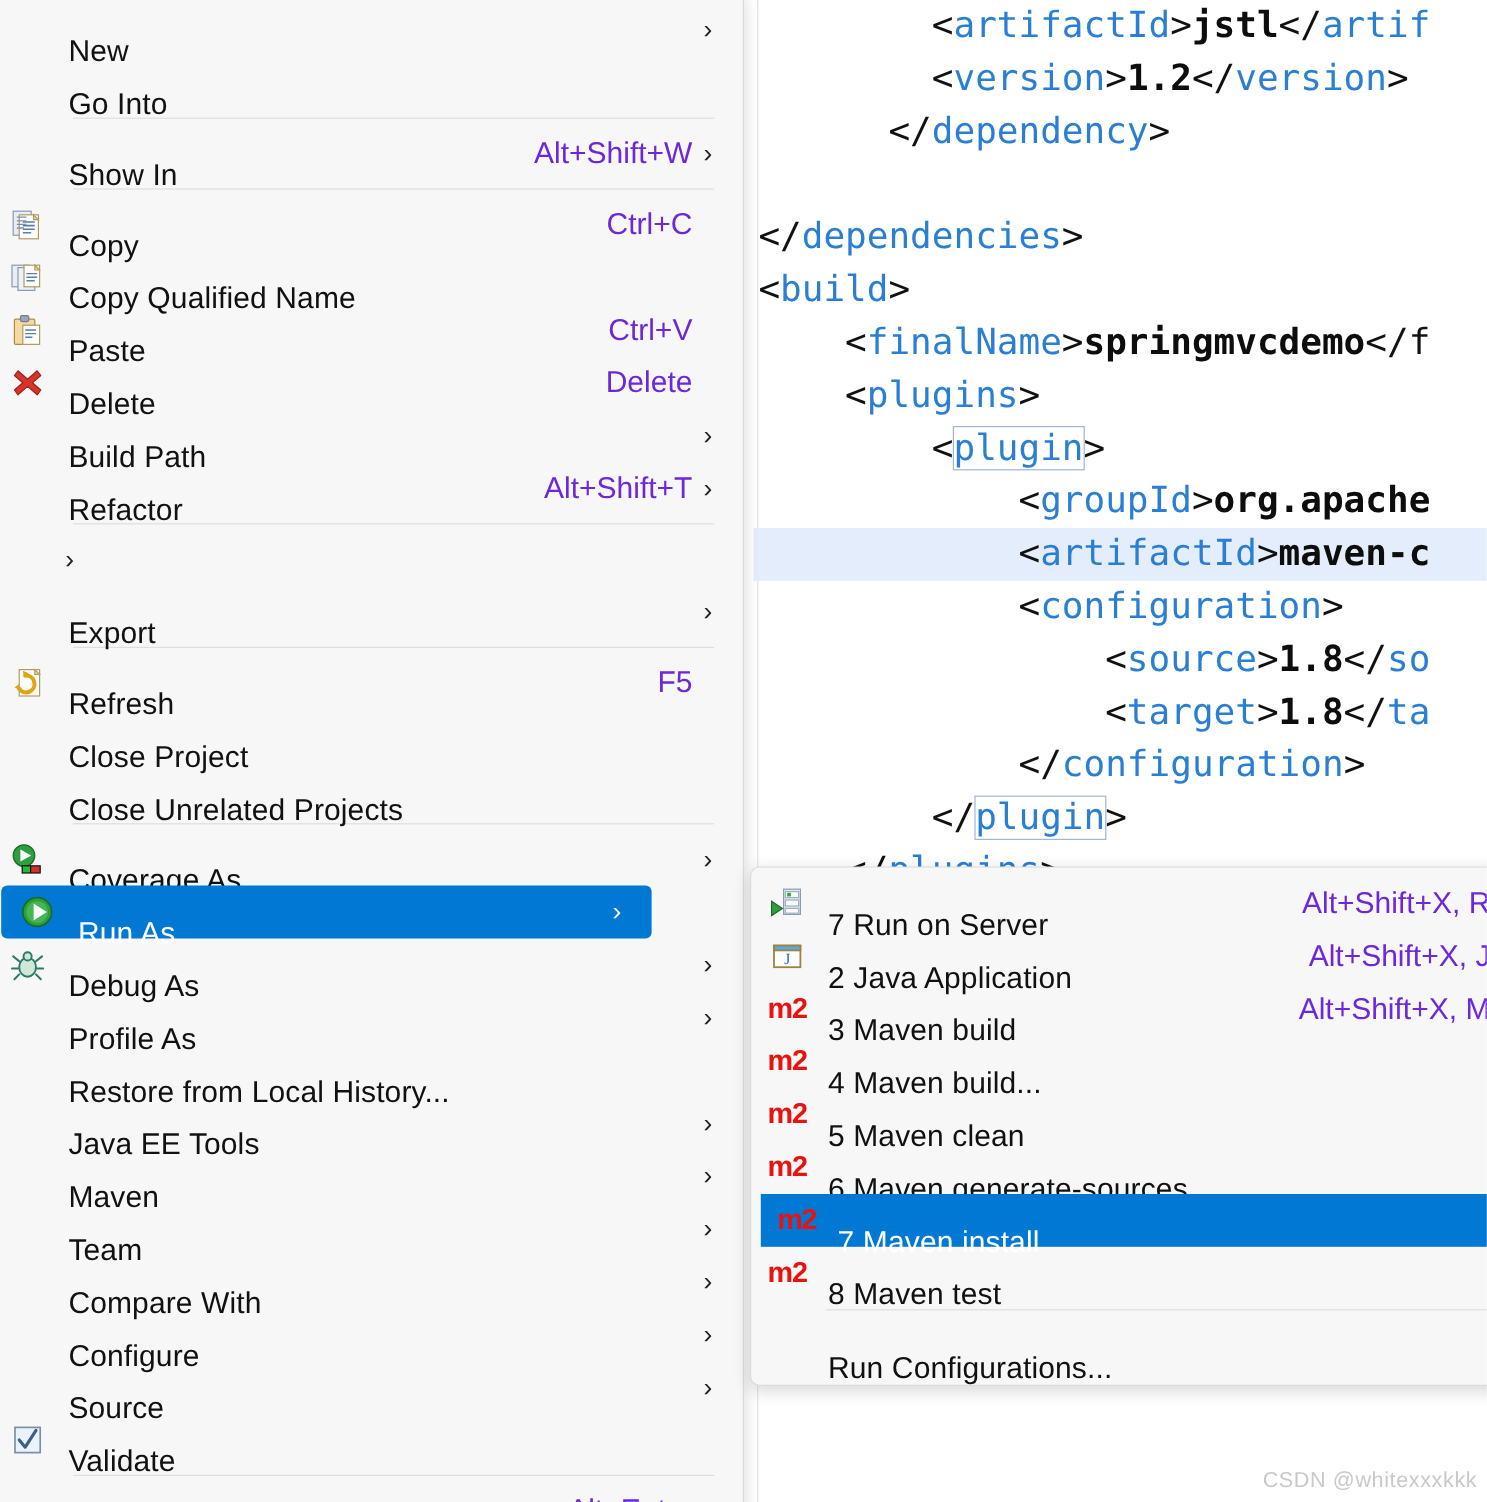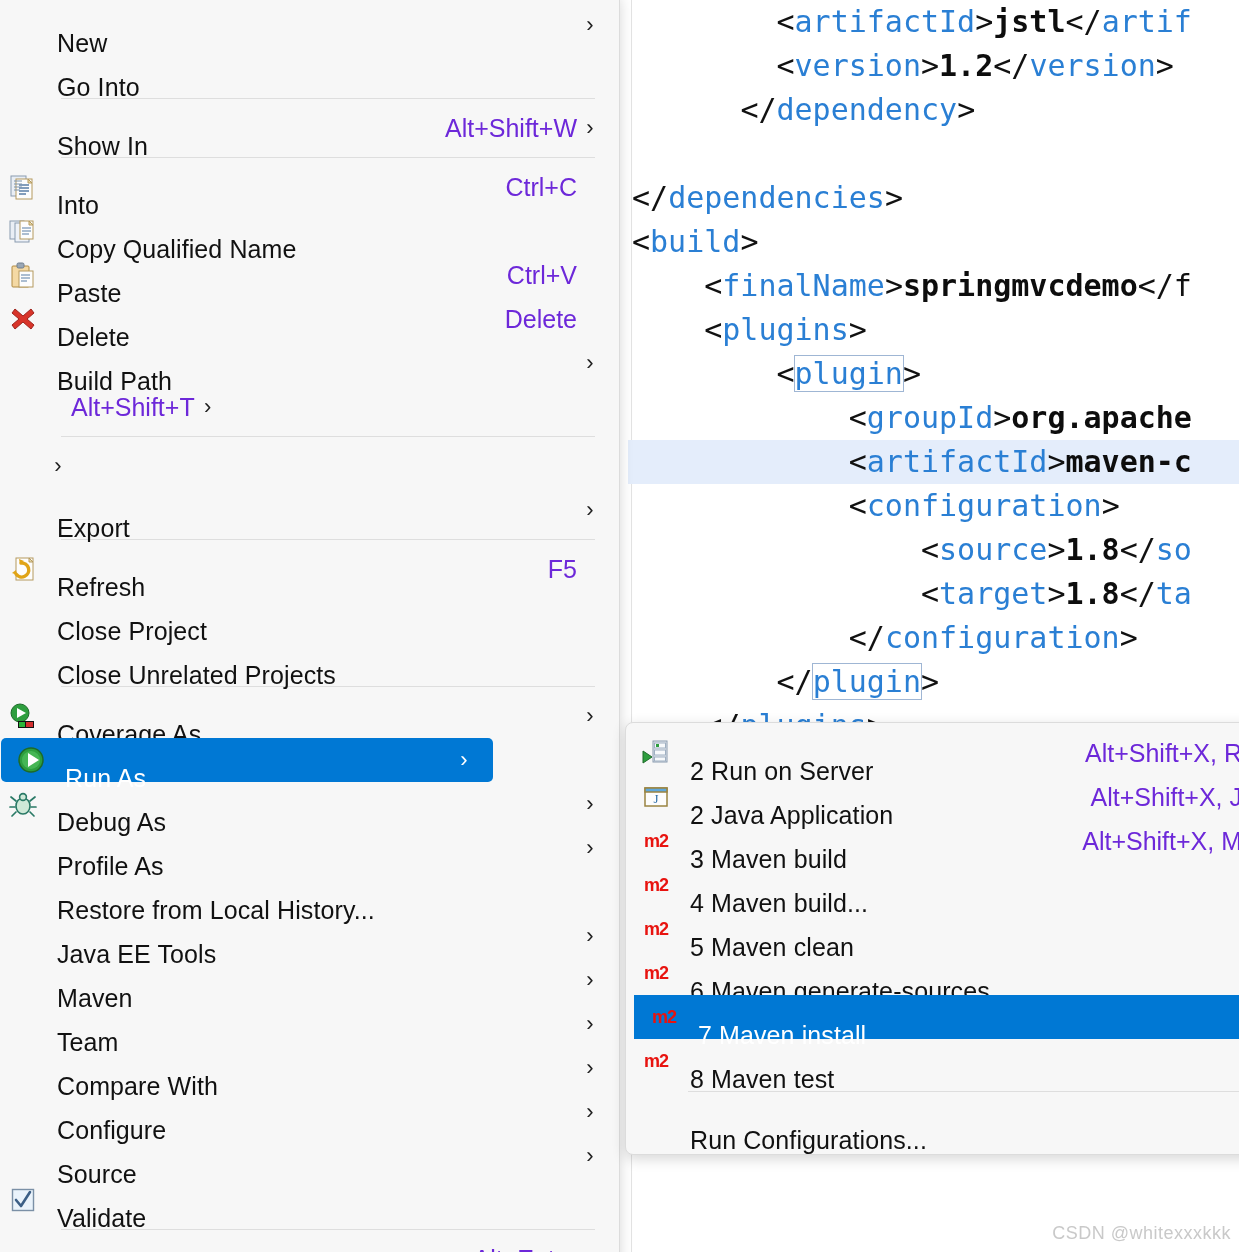--- a/index.html
+++ b/index.html
@@ -114,40 +114,40 @@
     margin: 7px 24px 7px 68px;
   }
 
   
   #context-menu {
     left: -8px; top: -8px;
     width: 628px;
     padding-top: 10px;
   }
   #context-menu .mi { padding-left: 8px; }
-  #context-menu .mi.sel { margin: 0 8px 0 8px; width: 492px; }
+  #context-menu .mi.sel { margin: 0 8px 0 8px; width: 542px; }
 
   
   #run-as-submenu {
     left: 625px; top: 722px;
     width: 660px;
     padding: 8px 0 10px 0;
   }
   #run-as-submenu .mi { padding-left: 8px; height: 44px; }
   #run-as-submenu .mi.sel { margin-left: 8px; width: 652px; border-radius: 0; }
   #run-as-submenu .sep { margin: 8px 20px 8px 62px; }
   #run-as-submenu .mi-accel { padding-left: 40px; }
 
   
   .ico { display: block; }
 
   
   .m2 {
     font-family: "Liberation Sans", sans-serif;
-    font-size: 18px;
+    font-size: 24px;
     font-weight: bold;
     color: #e8130f;
     letter-spacing: -1px;
     line-height: 1;
   }
 
   
   #watermark {
     position: absolute;
     right: 8px; bottom: 8px;
@@ -194,21 +194,21 @@
         <rect x="7" y="6" width="16" height="20" fill="#fdfdfd" stroke="#b59a5f"></rect>
         <path d="M19 6 L23 10 L19 10 Z" fill="#e8d9a8" stroke="#b59a5f"></path>
         <g stroke="#5b7fa6" stroke-width="1.3">
           <path d="M10 12h10M10 15h10M10 18h10M10 21h7"></path>
             </g>
         <g stroke="#7d93ab" stroke-width="1.1">
           <path d="M5 8h8M5 11h8M5 14h8M5 17h6"></path>
             </g>
       </svg>
         </span>
-        <span class="mi-label">Into</span>
+        <span class="mi-label">Copy</span>
         <span class="mi-accel">Ctrl+C</span>
         <span class="mi-arrow"></span>
       </div>
       <div class="mi">
         <span class="mi-icon">
           <svg class="ico" width="28" height="28" viewBox="0 0 28 28">
         <rect x="1" y="4" width="14" height="18" fill="#e9eef5" stroke="#8a9bb0"></rect>
         <rect x="6" y="6" width="14" height="19" fill="#eef2f8" stroke="#8a9bb0"></rect>
         <rect x="11" y="4" width="13" height="18" fill="#fdfdfd" stroke="#b59a5f"></rect>
         <path d="M20 4 L24 8 L20 8 Z" fill="#e8d9a8" stroke="#b59a5f"></path>
@@ -245,20 +245,21 @@
         <span class="mi-accel">Delete</span>
         <span class="mi-arrow"></span>
       </div>
       <div class="mi">
         <span class="mi-icon"></span>
         <span class="mi-label">Build Path</span>
         <span class="mi-arrow">›</span>
       </div>
       <div class="mi">
         <span class="mi-icon"></span>
+        <span class="mi-label">Refactor</span>
         <span class="mi-accel">Alt+Shift+T</span>
         <span class="mi-arrow">›</span>
       </div>
       <div class="sep"></div>
       <div class="mi">
         <span class="mi-icon"></span>
         <span class="mi-arrow">›</span>
       </div>
       <div class="mi">
         <span class="mi-icon"></span>
@@ -392,21 +393,21 @@
         <span class="mi-icon">
           <svg class="ico" width="28" height="28" viewBox="0 0 28 28">
         <rect x="11" y="2" width="14" height="21" fill="#e5e9ee" stroke="#8a9bb0"></rect>
         <rect x="12.5" y="4" width="11" height="5" fill="#f7f9fb" stroke="#9fb0c2"></rect>
         <rect x="12.5" y="11" width="11" height="5" fill="#f7f9fb" stroke="#9fb0c2"></rect>
         <rect x="12.5" y="18" width="11" height="4" fill="#f7f9fb" stroke="#9fb0c2"></rect>
         <rect x="14" y="5" width="3" height="3" fill="#2e9e3e"></rect>
         <path d="M1 12 L10 18 L1 24 Z" fill="#2e9e3e" stroke="#1d6b29"></path>
       </svg>
         </span>
-        <span class="mi-label">2 Run on Server</span>
+        <span class="mi-label">7 Run on Server</span>
         <span class="mi-accel">Alt+Shift+X, R</span>
         <span class="mi-arrow"></span>
       </div>
       <div class="mi">
         <span class="mi-icon">
           <svg class="ico" width="28" height="28" viewBox="0 0 28 28">
         <rect x="3" y="5" width="22" height="18" fill="#fdfdfd" stroke="#9a8442" stroke-width="1.5"></rect>
         <rect x="3" y="5" width="22" height="4" fill="#5fa8dd" stroke="#9a8442" stroke-width="1.5"></rect>
         <text x="14" y="20" font-family="Liberation Serif, serif" font-size="13" fill="#2f6fa8" text-anchor="middle">J</text>
       </svg>

